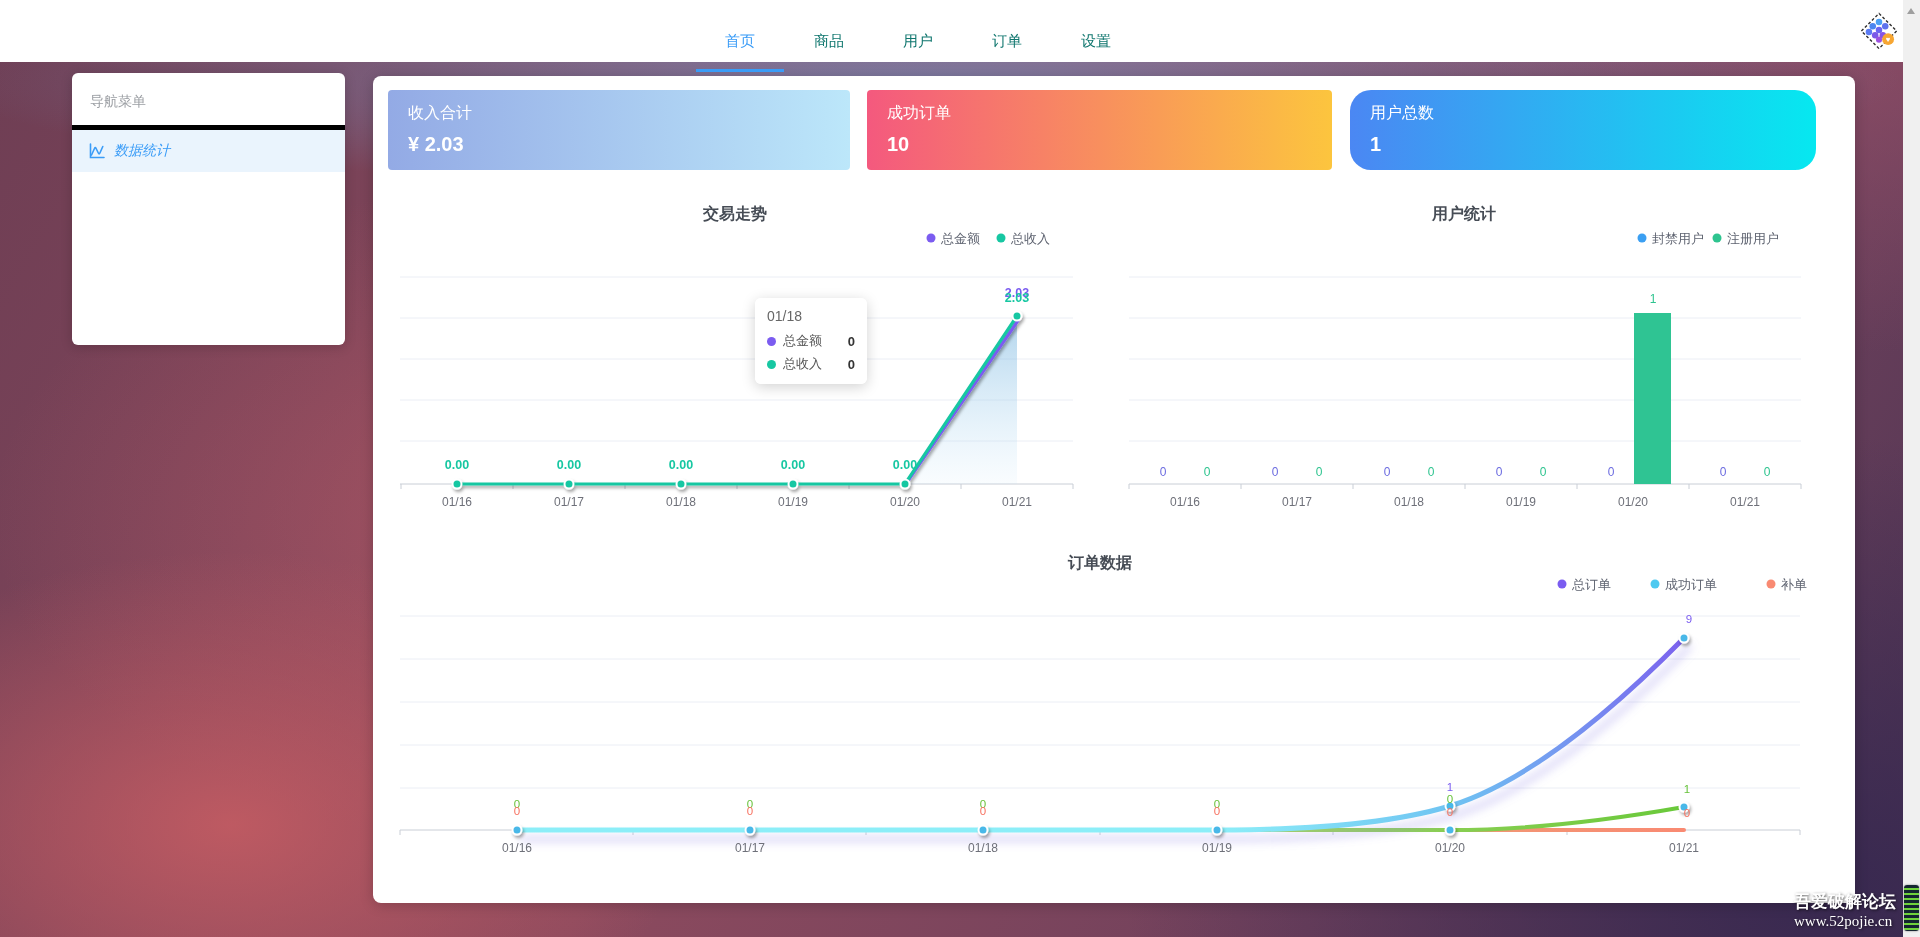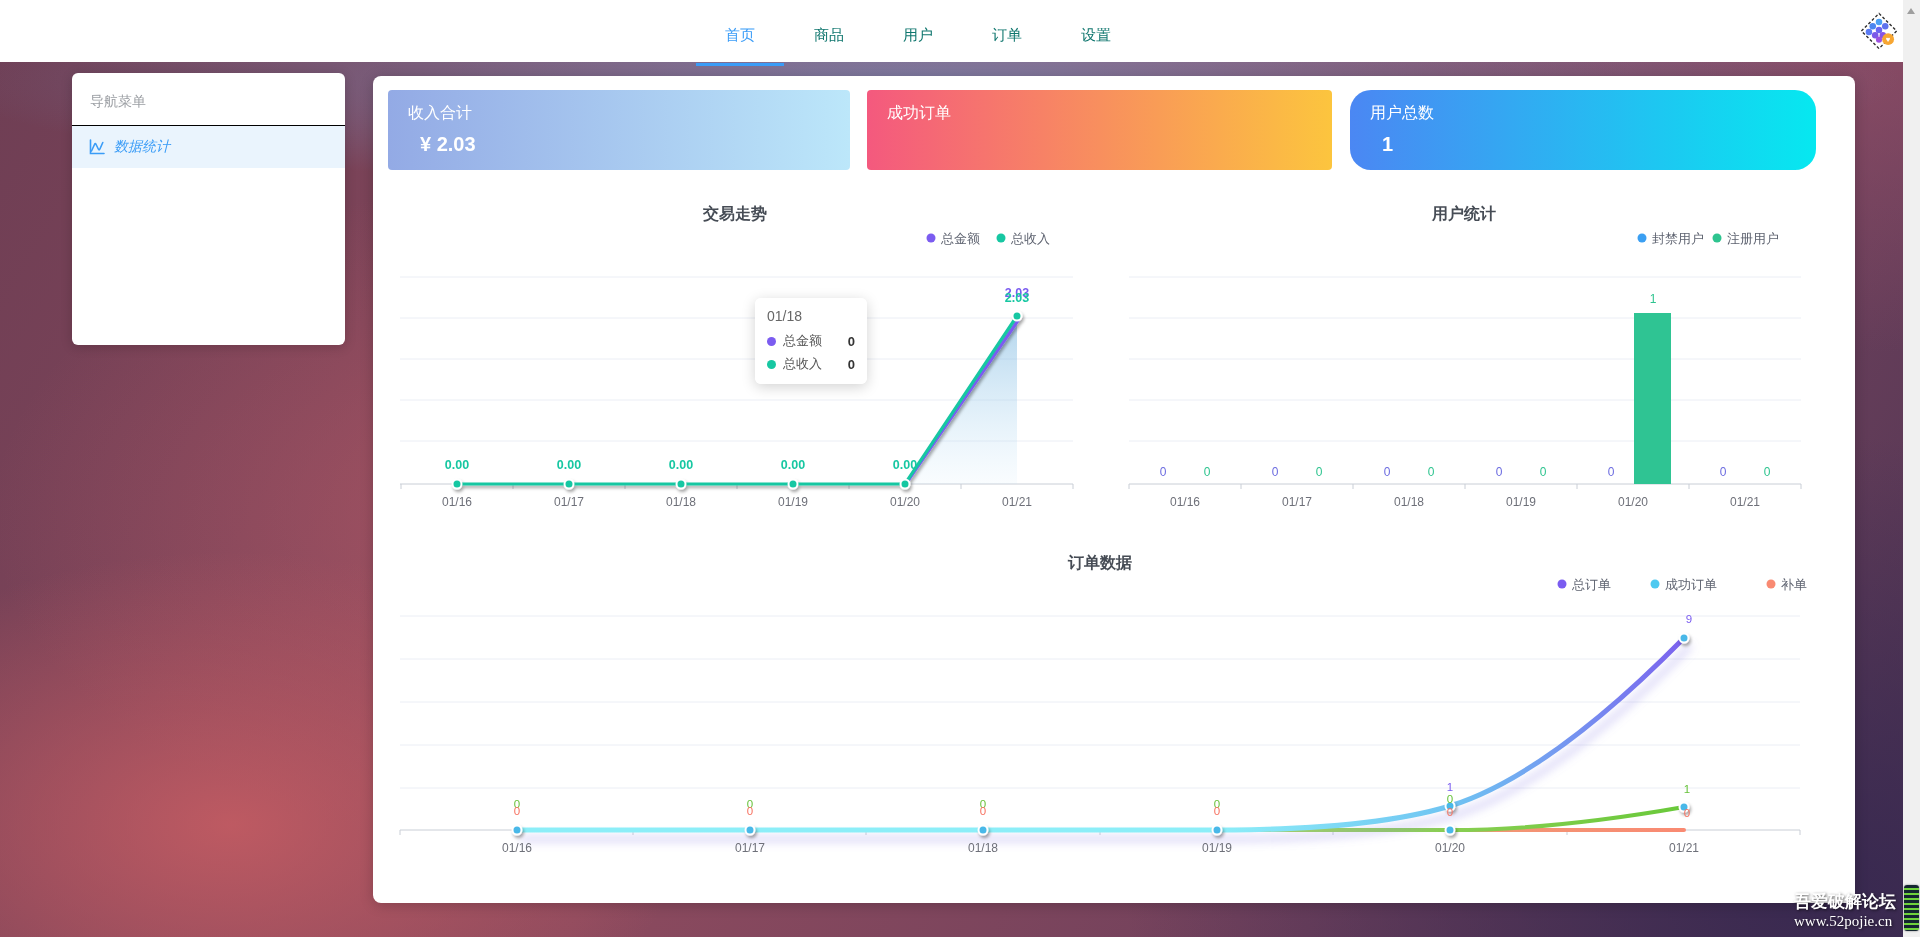--- a/index.html
+++ b/index.html
@@ -15,48 +15,48 @@
       radial-gradient(900px 520px at 30% 55%, rgba(198,96,106,.55), rgba(198,96,106,0) 65%),
       radial-gradient(1000px 600px at 55% 30%, rgba(160,70,90,.6), rgba(160,70,90,0) 70%),
       radial-gradient(800px 500px at 97% 3%, rgba(150,80,105,.7), rgba(150,80,105,0) 65%),
       radial-gradient(1000px 650px at 95% 95%, rgba(55,40,80,.95), rgba(55,40,80,0) 70%),
       radial-gradient(500px 300px at 70% 75%, rgba(120,60,90,.5), rgba(120,60,90,0) 65%),
       linear-gradient(120deg, #6e3e54, #8c4a5e 45%, #70415c 75%, #4e3553);
   }
 
   
   .navbar { position:absolute; left:0; top:0; width:1920px; height:62px; background:#fff; z-index:20; }
-  .nav-tabs { position:absolute; left:724px; top:4px; height:62px; display:flex; }
+  .nav-tabs { position:absolute; left:724px; top:10px; height:62px; display:flex; }
   .nav-tab { position:relative; width:32px; margin-right:57px; height:62px; display:flex; align-items:center; justify-content:center;
              font-size:15px; color:#0f766e; cursor:pointer; white-space:nowrap; }
   .nav-tab.active { color:#3a9cf7; }
   .nav-tab.active::after { content:""; position:absolute; left:50%; transform:translateX(-50%); bottom:0; width:88px; height:3px; background:#3a9cf7; }
   .nav-logo { position:absolute; left:1856px; top:8px; width:46px; height:46px; }
 
   
   .scrollbar { position:absolute; right:0; top:0; width:17px; height:937px; background:#f0f0f0; z-index:30; }
   .sb-arrow { position:absolute; left:4px; width:0; height:0; border-left:4.5px solid transparent; border-right:4.5px solid transparent; }
   .sb-arrow.up { top:8px; border-bottom:6px solid #9f9f9f; }
   .sb-arrow.down { bottom:8px; border-top:6px solid #9f9f9f; }
 
   
   .sidebar { position:absolute; left:72px; top:73px; width:273px; height:272px; background:#fff; border-radius:6px;
              box-shadow:0 2px 12px rgba(0,0,0,.18); z-index:10; }
-  .sidebar-title { padding:20px 18px 14px 18px; font-size:14px; color:#9b9ea3; border-bottom:1px solid #000000; }
+  .sidebar-title { padding:20px 18px 14px 18px; font-size:14px; color:#9b9ea3; border-bottom:5px solid #000000; }
   .sidebar-item { height:42px; display:flex; align-items:center; padding-left:16px; cursor:pointer;font-style:italic; }
   .sidebar-item.active { background:#eaf4fd; color:#3a9cf7; }
   .sidebar-item .s-icon { width:18px; height:18px; margin-right:8px; }
   .sidebar-item .s-label { font-size:14px; color:#3a9cf7; }
 
   
   .panel { position:absolute; left:373px; top:76px; width:1482px; height:827px; background:#fff; border-radius:8px;
            box-shadow:0 2px 14px rgba(0,0,0,.2); z-index:5; }
   .stat-card { position:absolute; top:14px; height:80px; border-radius:4px; padding:13px 20px; color:#fff; }
   .stat-card .sc-title { font-size:16px; font-weight:500; }
-  .stat-card .sc-value { font-size:20px; font-weight:bold; margin-top:9px;margin-left:12px; }
+  .stat-card .sc-value { font-size:20px; font-weight:bold; margin-top:9px; }
   .card-income { left:15px; width:462px; background:linear-gradient(to right,#93aae5,#bce7fa); }
   .card-orders { left:494px; width:465px; background:linear-gradient(to right,#f4597e,#fcc53e); }
   .card-users  { left:977px; width:466px; background:linear-gradient(to right,#4b87f3,#06e8f0);border-radius:21px; }
 
   .chart-svg { position:absolute; z-index:8; }
   #svg-trend { left:373px; top:185px; }
   #svg-userstats { left:1100px; top:185px; }
   #svg-orders { left:373px; top:545px; }
 
   .c-title { font-size:16px; font-weight:600; fill:#464c55; }
@@ -136,20 +136,21 @@
   </div>
 </div>
 
 <div class="panel">
   <div class="stat-card card-income">
     <div class="sc-title">收入合计</div>
     <div class="sc-value">¥ 2.03</div>
   </div>
   <div class="stat-card card-orders">
     <div class="sc-title">成功订单</div>
+    <div class="sc-value">10</div>
   </div>
   <div class="stat-card card-users">
     <div class="sc-title">用户总数</div>
     <div class="sc-value">1</div>
   </div>
 </div>
 
 <svg id="svg-trend" class="chart-svg" width="717" height="345" viewBox="373 185 717 345">
   <defs>
     <linearGradient id="areaG" x1="0" y1="316" x2="0" y2="484" gradientUnits="userSpaceOnUse">

